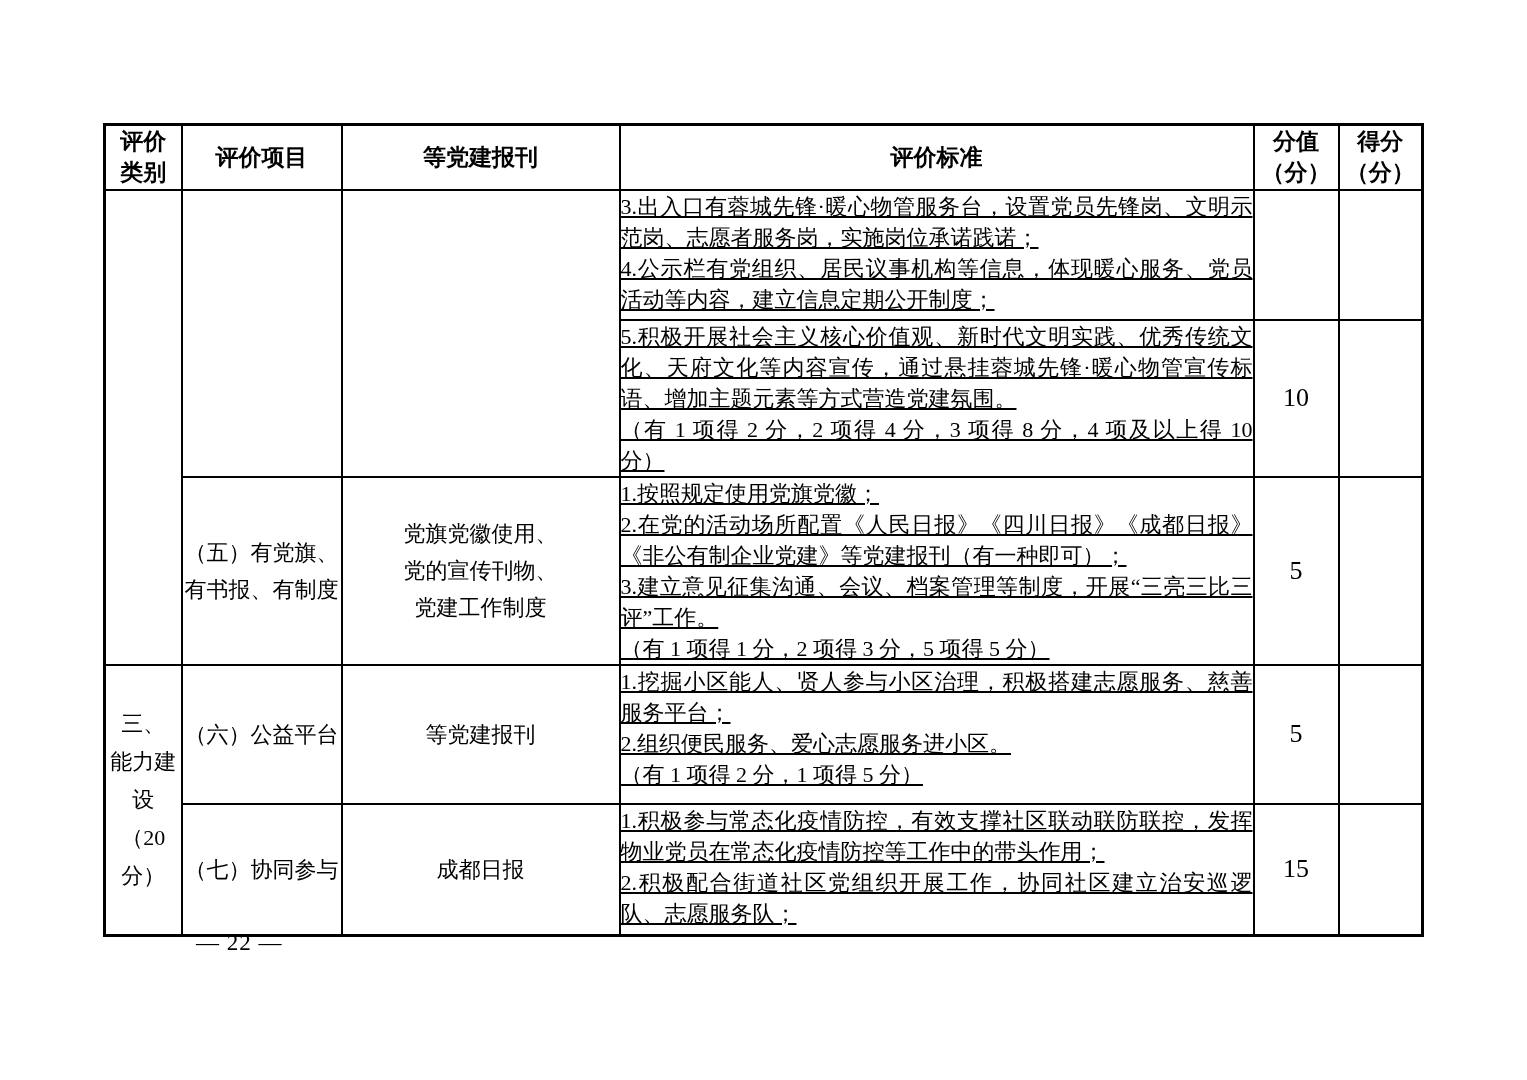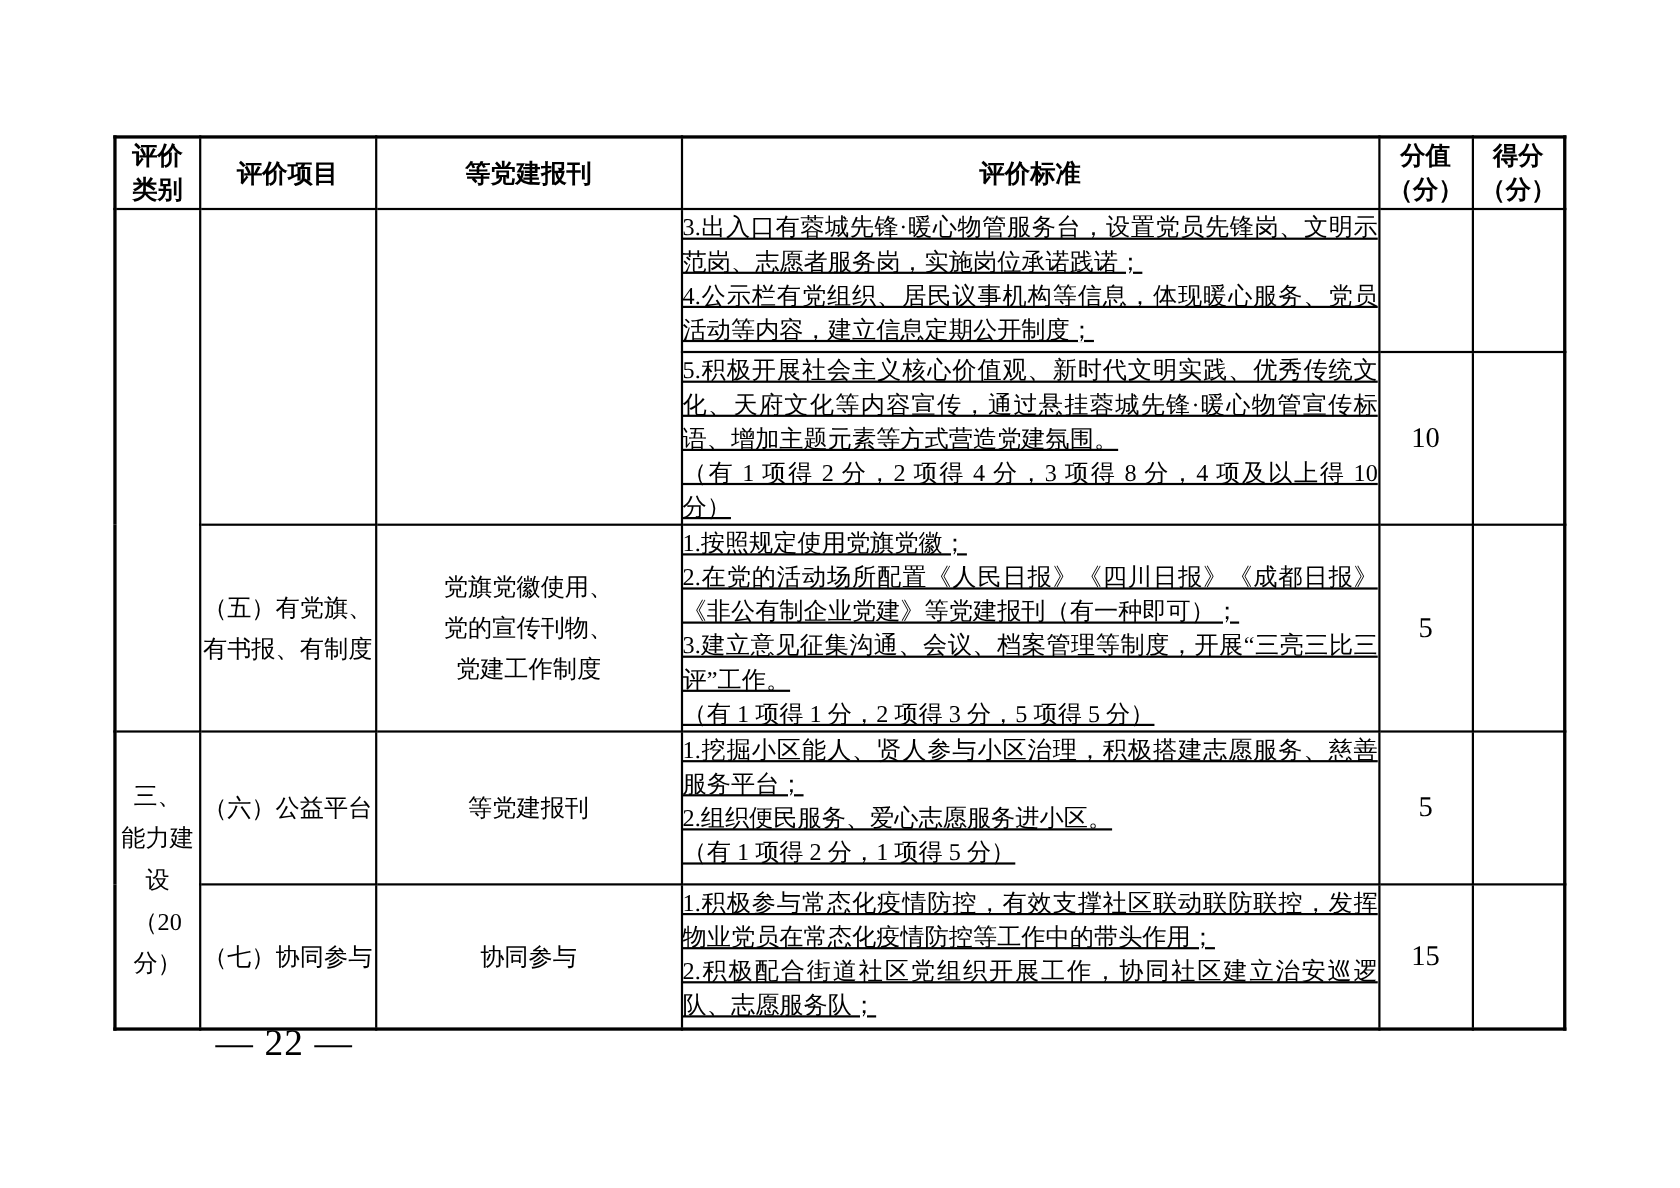--- a/index.html
+++ b/index.html
@@ -31,21 +31,21 @@
   }
   td.cat{
     font-size:22px;line-height:38px;text-align:center;
     vertical-align:middle;white-space:pre-line;
   }
   td.num{
     font-size:26px;text-align:center;vertical-align:middle;font-family:Liberation Serif, serif;
   }
   .page-num{
     position:absolute;left:196px;top:930px;
-    font-size:34px;letter-spacing:1px;text-align:right;
+    font-size:23px;letter-spacing:1px;text-align:right;
   }
 </style>
 </head>
 <body>
 
 <table class="doc">
   <colgroup>
     <col style="width:77px">
     <col style="width:160px">
     <col style="width:278px">
@@ -101,21 +101,21 @@
     <td class="mid">（六）公益平台</td>
     <td class="mid">等党建报刊</td>
     <td class="std">1.挖掘小区能人、贤人参与小区治理，积极搭建志愿服务、慈善服务平台；
 2.组织便民服务、爱心志愿服务进小区。
 （有 1 项得 2 分，1 项得 5 分）</td>
     <td class="num">5</td>
     <td class="num"></td>
   </tr>
   <tr style="height:132px">
     <td class="mid">（七）协同参与</td>
-    <td class="mid">协同参与</td>
+    <td class="mid">成都日报</td>
     <td class="std">1.积极参与常态化疫情防控，有效支撑社区联动联防联控，发挥物业党员在常态化疫情防控等工作中的带头作用；
 2.积极配合街道社区党组织开展工作，协同社区建立治安巡逻队、志愿服务队；</td>
     <td class="num">15</td>
     <td class="num"></td>
   </tr>
 </tbody>
   </table>
 
 <div class="page-num">— 22 —</div>
 

